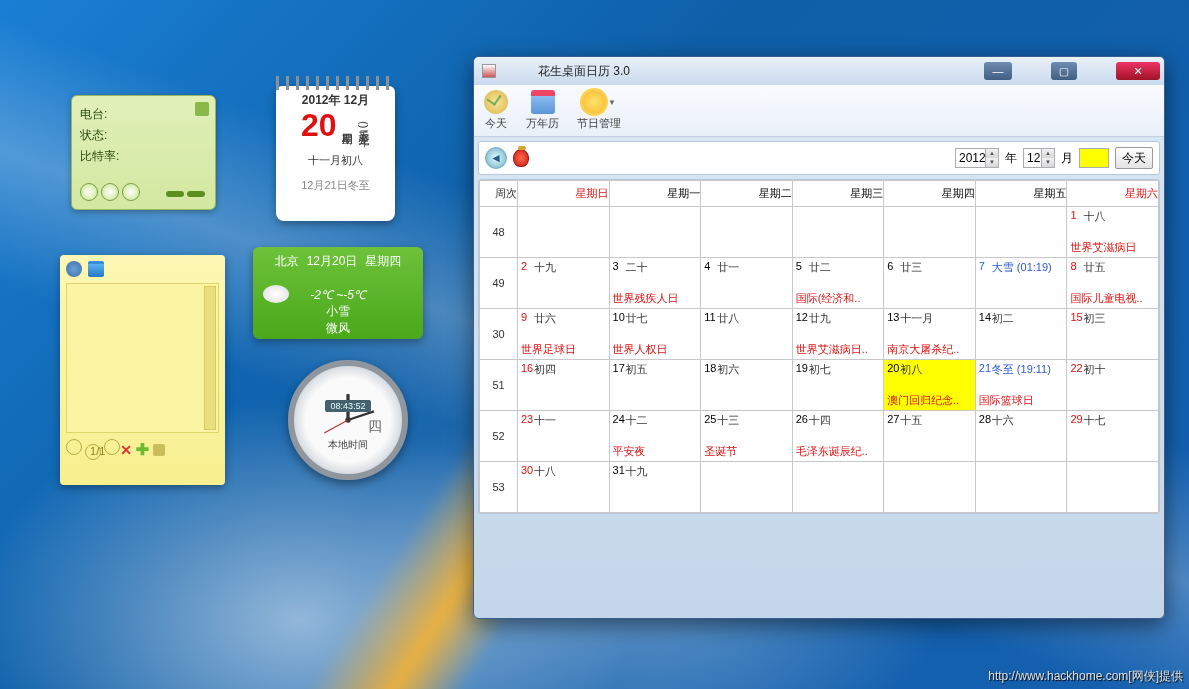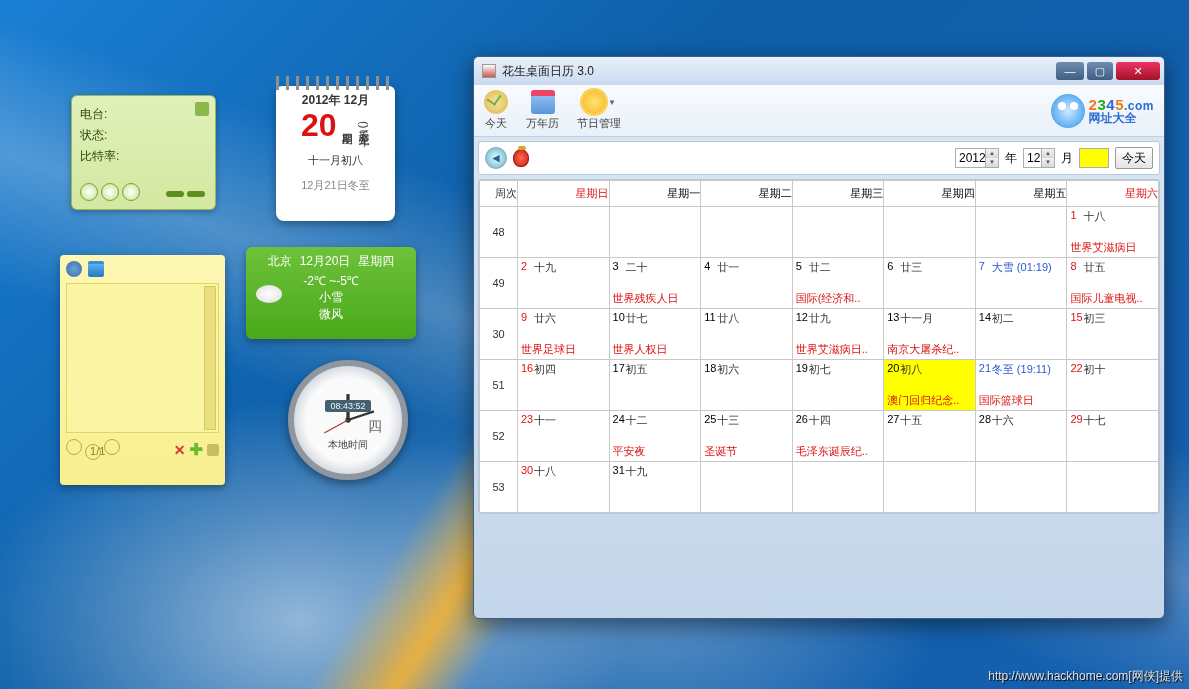--- a/index.html
+++ b/index.html
@@ -31,62 +31,62 @@
 
 .gadget-notes { position:absolute; left:60px; top:255px; width:165px; height:230px;
   background:linear-gradient(#fdf7b4,#f8ef8f); border-radius:4px; box-shadow:0 3px 8px rgba(0,0,0,.35);
   padding:6px; font-size:11px; }
 .gadget-notes .top { display:flex; gap:6px; }
 .gadget-notes .top span { width:16px; height:16px; display:inline-block; }
 .gadget-notes .gear { background:radial-gradient(#6aa0d8,#3c6fa8); border-radius:50%; }
 .gadget-notes .disk { background:linear-gradient(#5bb1f0,#2676c0); border-radius:2px; border-top:3px solid #3a8ed8;}
 .gadget-notes .body { background:#fbf4a3; border:1px solid #e0d56a; height:150px; margin-top:6px; position:relative; }
 .gadget-notes .body::after { content:""; position:absolute; right:2px; top:2px; bottom:2px; width:10px; background:#e9df7f; border:1px solid #d6c95d;}
-.gadget-notes .bottom { display:flex; justify-content:space-between; align-items:center; margin-top:6px; }
+.gadget-notes .bottom { display:flex; align-items:center; margin-top:6px; }
 .gadget-notes .nav span { width:16px; height:16px; border-radius:50%; border:1px solid #b8ab3e; display:inline-block; }
 .gadget-notes .page { font-size:11px; color:#8b7e20; padding:0 4px;}
 .gadget-notes .act { display:flex; gap:4px; align-items:center;}
 .gadget-notes .x { color:#d33; font-weight:bold; font-size:14px;}
 .gadget-notes .plus { color:#6bbb2e; font-weight:bold; font-size:16px;}
 
 
 .gadget-cal { position:absolute; left:276px; top:86px; width:119px; height:135px;
   background:#fff; border-radius:6px 6px 8px 8px; box-shadow:0 3px 8px rgba(0,0,0,.35);
   text-align:center; padding:6px 4px 4px; font-size:11px; }
 .gadget-cal::before { content:""; position:absolute; left:0; right:0; top:-10px; height:14px;
   background: repeating-linear-gradient(90deg,#8b9092 0 3px, transparent 3px 10px); }
 .gadget-cal .date-title { font-size:12px; font-weight:bold; color:#333; }
 .gadget-cal .main-row { display:flex; justify-content:center; align-items:center; gap:4px; }
 .gadget-cal .big-day { font-size:32px; color:#d11; font-weight:bold; line-height:1;}
 .gadget-cal .side { font-size:11px; line-height:1.15; color:#333; writing-mode:vertical-rl; }
 .gadget-cal .lunar { color:#333; margin-top:12px; }
 .gadget-cal .footer { color:#888; margin-top:10px; }
 
 
-.gadget-weather { position:absolute; left:246px; top:247px; width:170px; height:92px;
+.gadget-weather { position:absolute; left:253px; top:247px; width:170px; height:92px;
   background:linear-gradient(#6dc23a,#4aa81a); border-radius:6px; color:#fff; font-size:12px;
   padding:6px 8px; box-shadow:0 3px 8px rgba(0,0,0,.35); text-align:center; }
 .gadget-weather .l1 { display:flex; justify-content:center; gap:8px; font-size:12px;}
-.gadget-weather .temp { margin-top:2px; }
+.gadget-weather .temp { margin-top:16px;font-style:italic; }
 .gadget-weather .cloud { width:26px; height:18px; background:radial-gradient(#fff,#ddd); border-radius:50%; position:absolute; left:10px; top:38px;}
 
 
 .gadget-clock { position:absolute; left:288px; top:360px; width:120px; height:120px;
   border-radius:50%; background:radial-gradient(#fafafa 55%,#d8dde2 70%,#9da5af 100%);
   box-shadow:0 4px 10px rgba(0,0,0,.4); border:6px solid #8f969e; }
 .gadget-clock svg { width:100%; height:100%; }
 .gadget-clock .label { position:absolute; left:0; right:0; bottom:22px; text-align:center; font-size:10px; color:#444;}
 .gadget-clock .digi { position:absolute; left:0; right:0; top:34px; text-align:center; font-size:9px; background:#47606e; color:#dff; width:46px; margin:0 auto; border-radius:2px; padding:1px 0;}
 .gadget-clock .glyph { position:absolute; right:20px; top:52px; font-size:14px; color:#666; font-family:serif;}
 
 
 .window { position:absolute; left:473px; top:56px; width:692px; height:563px;
   background:linear-gradient(#dbe7f3,#c4d6ea); border:1px solid #3a5f8f; border-radius:6px;
   box-shadow:0 6px 22px rgba(0,0,0,.5); overflow:hidden; }
-.titlebar { height:28px; background:linear-gradient(#eaf1f9,#c9daee); display:flex; align-items:center; padding:0 4px 0 8px; font-size:12px; color:#222; }
+.titlebar { height:28px; background:linear-gradient(#eaf1f9,#c9daee); display:flex; align-items:center; padding:0 4px 0 8px; font-size:12px; color:#222;gap:36px; }
 .titlebar .ico { width:14px; height:14px; background:linear-gradient(#fff,#c55); border:1px solid #999; margin-right:6px;}
 .titlebar .spacer { flex:1; }
 .winbtn { height:18px; border-radius:3px; margin-left:3px; display:flex; align-items:center; justify-content:center; font-size:11px; color:#fff;}
 .winbtn.min { width:28px; background:linear-gradient(#6f8db0,#3f5e82);}
 .winbtn.max { width:26px; background:linear-gradient(#6f8db0,#3f5e82);}
 .winbtn.close { width:44px; background:linear-gradient(#e36,#a01325);}
 .toolbar { height:52px; background:linear-gradient(#f9fbfe,#e9f0f8); border-bottom:1px solid #c3d0e0; display:flex; align-items:center; padding:0 10px; gap:18px; font-size:11px; color:#444; }
 .tool { display:flex; flex-direction:column; align-items:center; gap:2px; }
 .tool .ico { width:24px; height:24px; }
 .ico-today { background:radial-gradient(#f8e49a,#d8b64a); border-radius:50%; position:relative;}
@@ -228,27 +228,20 @@
       <span class="ico ico-month"></span>
       <span>万年历</span>
     </div>
     <div class="tool">
       <span style="display:flex;align-items:center;">
           <span class="ico ico-fest"></span>
           <span class="drop">▼</span>
         </span>
       <span>节日管理</span>
     </div>
-    <div class="brand">
-      <span class="mascot"></span>
-      <div class="brand-text">
-        <div class="t"><span>2</span><span class="g">3</span><span class="b">4</span><span>5</span><span style="color:#2a6bd8;font-size:12px;">.com</span></div>
-        <div class="s">网址大全</div>
-      </div>
-    </div>
   </div>
 
   <div class="navbar">
     <span class="navico">◄</span>
     <span class="lantern"></span>
     <span class="spacer"></span>
     <span class="spin-wrap"><input class="spin" value="2012" style=""><span class="spin-btns">
           <span>▲</span>
           <span>▼</span>
         </span></span>

